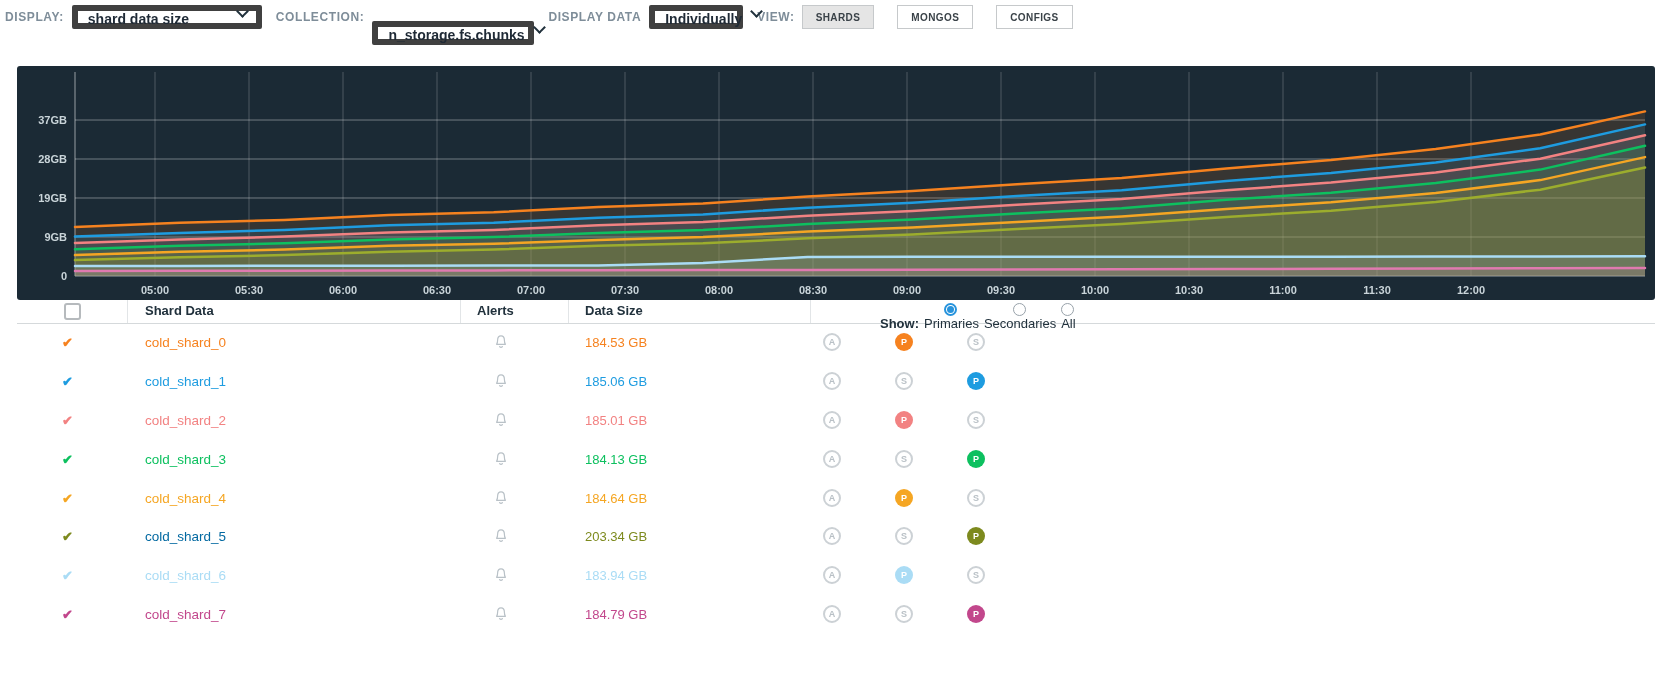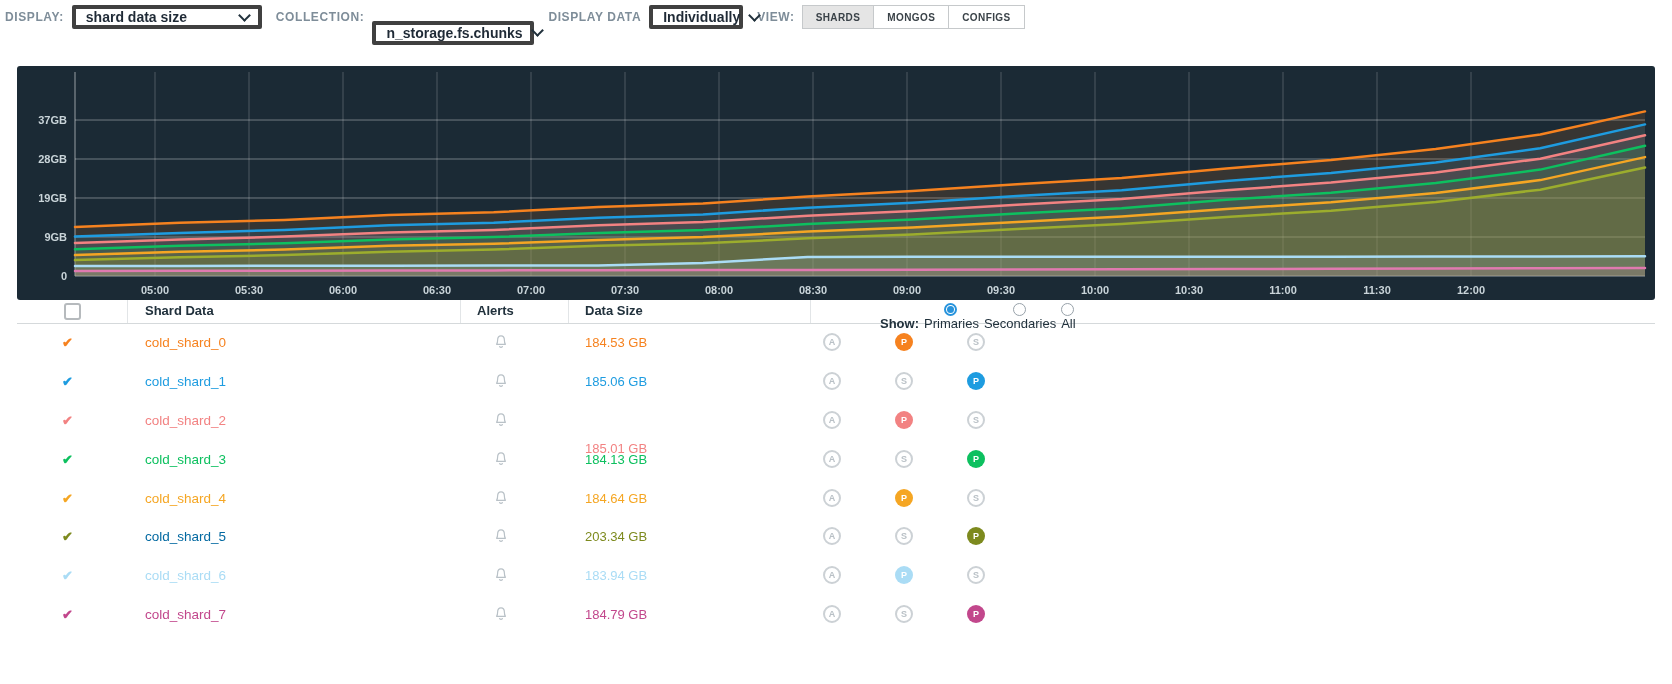--- a/index.html
+++ b/index.html
@@ -1,27 +1,27 @@
 <!DOCTYPE html>
 <html><head>
 <meta charset="utf-8">
 <style>
   html,body{margin:0;padding:0;}
   body{width:1672px;height:684px;background:#fff;font-family:"Liberation Sans",sans-serif;position:relative;overflow:hidden;}
 
   
   .toolbar{position:absolute;top:3px;left:0;right:0;height:28px;display:flex;align-items:center;padding-left:5px;}
   .tb-label{font-size:12px;font-weight:bold;color:#7e8d99;letter-spacing:.6px;margin-right:8px;white-space:nowrap;}
-  .tb-select{height:24px;box-sizing:border-box;border:4px solid #404040;border-radius:2px;background:#fff;
-             display:flex;align-items:center;justify-content:space-between;padding:0 9px 0 10px;
+  .tb-select{height:24px;box-sizing:border-box;border:6px solid #404040;border-radius:2px;background:#fff;
+             display:flex;align-items:flex-start;justify-content:space-between;padding:0 9px 0 10px;
              font-size:14px;font-weight:bold;color:#1f2a36;margin-right:14px;cursor:pointer;}
   .tb-select .chev{width:7px;height:7px;border-right:2px solid #21313c;border-bottom:2px solid #21313c;
                    transform:rotate(45deg);margin-left:10px;margin-top:-4px;flex:none;}
   .w1{width:190px;} .w2{width:162px;margin-top:31px;} .w3{width:94px;}
-  .view-group{display:flex;}
+  .view-group{display:flex;gap:24px;}
   .view-btn{height:24px;box-sizing:border-box;padding:0 13px;border:1px solid #c6c9cb;background:#fff;
             font-family:"Liberation Sans",sans-serif;font-size:10px;font-weight:bold;color:#3a4248;
             letter-spacing:.4px;display:flex;align-items:center;margin-left:-1px;cursor:pointer;}
   .view-btn.active{background:#e5e5e5;}
 
   
   .chart-panel{position:absolute;left:17px;top:66px;width:1638px;height:234px;background:#1b2a35;border-radius:3px;}
   .chart-panel svg{display:block;}
   .axis-text{font-family:"Liberation Sans",sans-serif;font-size:11px;font-weight:bold;fill:#c9d4d9;}
 
@@ -194,21 +194,21 @@
       <span class="badge outline" style="left: 878px;">S</span>
       <span class="badge filled" style="left: 950px; background: rgb(30, 156, 224);">P</span>
     </div>
     <div class="row">
       <span class="check" style="color: rgb(242, 130, 130);">✔</span>
       <span class="name" style="color: rgb(242, 130, 130);">cold_shard_2</span>
       <span class="bell"><svg width="16" height="16" viewBox="0 0 16 16">
           <path d="M8 1.8 C5.7 1.8 4.6 3.7 4.6 6.2 C4.6 8.8 3.6 10.3 3.6 10.3 L12.4 10.3 C12.4 10.3 11.4 8.8 11.4 6.2 C11.4 3.7 10.3 1.8 8 1.8 Z" fill="none" stroke="#b9c1c7" stroke-width="1.2" stroke-linejoin="round"></path>
           <path d="M6.6 12.1 a1.4 1.4 0 0 0 2.8 0" fill="none" stroke="#b9c1c7" stroke-width="1.2"></path>
         </svg></span>
-      <span class="size" style="color: rgb(242, 130, 130); margin-top: 28px;">185.01 GB</span>
+      <span class="size" style="color: rgb(242, 130, 130);">185.01 GB</span>
       <span class="badge outline" style="left: 806px;">A</span>
       <span class="badge filled" style="left: 878px; background: rgb(242, 130, 130);">P</span>
       <span class="badge outline" style="left: 950px;">S</span>
     </div>
     <div class="row">
       <span class="check" style="color: rgb(13, 192, 95);">✔</span>
       <span class="name" style="color: rgb(13, 192, 95);">cold_shard_3</span>
       <span class="bell"><svg width="16" height="16" viewBox="0 0 16 16">
           <path d="M8 1.8 C5.7 1.8 4.6 3.7 4.6 6.2 C4.6 8.8 3.6 10.3 3.6 10.3 L12.4 10.3 C12.4 10.3 11.4 8.8 11.4 6.2 C11.4 3.7 10.3 1.8 8 1.8 Z" fill="none" stroke="#b9c1c7" stroke-width="1.2" stroke-linejoin="round"></path>
           <path d="M6.6 12.1 a1.4 1.4 0 0 0 2.8 0" fill="none" stroke="#b9c1c7" stroke-width="1.2"></path>

